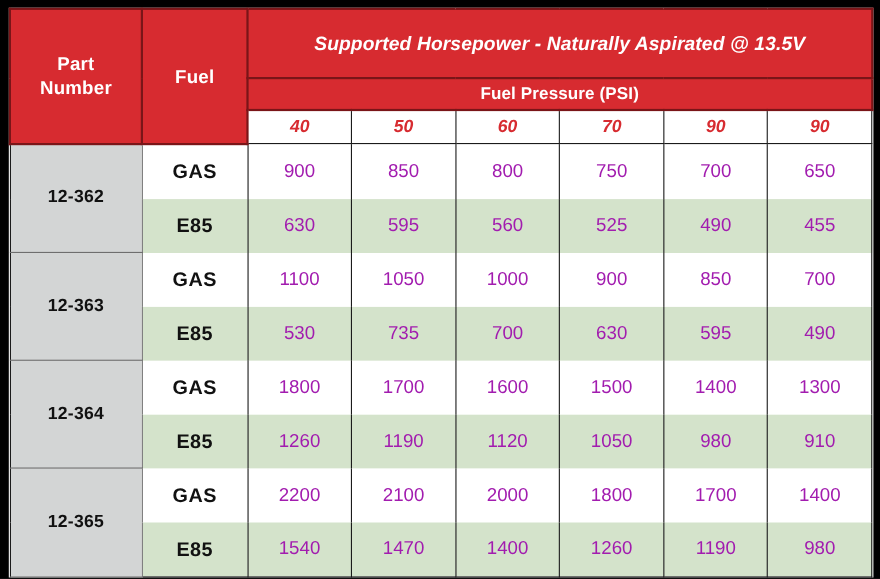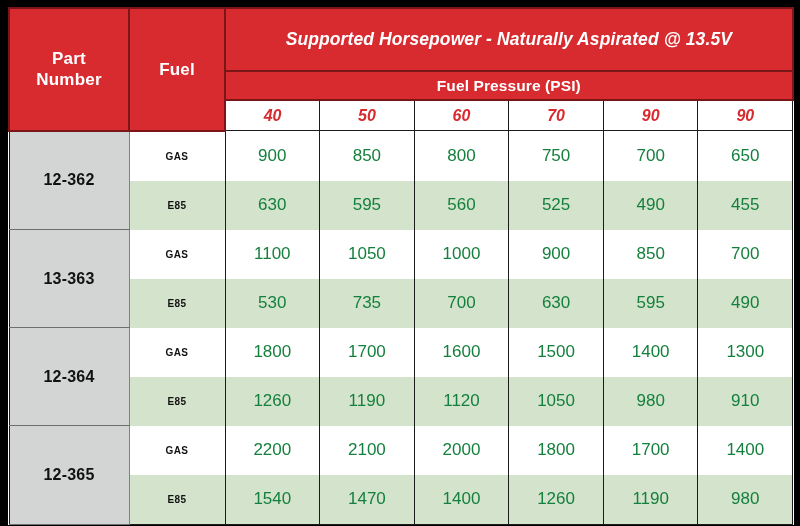--- a/index.html
+++ b/index.html
@@ -112,31 +112,31 @@
     color: #111111;
     font-size: 16px;
     font-weight: bold;
     letter-spacing: 0.2px;
     border-left: 1.5px solid #1b1b1b;
     border-right: 1.5px solid #808080;
     border-bottom: 1.5px solid #6e6e6e;
   }
 
   td.fuel {
-    font-size: 10px;
+    font-size: 18px;
     font-weight: bold;
     color: #111111;
     letter-spacing: 0.4px;
     border-right: 1.5px solid #1b1b1b;
   }
 
   td.val {
     font-size: 17px;
     font-weight: normal;
-    color: #15803d;
+    color: #a21caf;
     border-right: 1.5px solid #1b1b1b;
   }
   td.val.last { border-right: 1.5px solid #1b1b1b; }
 
   tr.row-gas td.fuel,
   tr.row-gas td.val { background: #ffffff; }
 
   tr.row-e85 td.fuel,
   tr.row-e85 td.val { background: #d4e3cb; }
 
@@ -202,21 +202,21 @@
           <tr class="row-e85 grp-last">
             <td class="fuel">E85</td>
             <td class="val">630</td>
             <td class="val">595</td>
             <td class="val">560</td>
             <td class="val">525</td>
             <td class="val">490</td>
             <td class="val last">455</td>
           </tr>
           <tr class="row-gas">
-            <td class="part" rowspan="2">13-363</td>
+            <td class="part" rowspan="2">12-363</td>
             <td class="fuel">GAS</td>
             <td class="val">1100</td>
             <td class="val">1050</td>
             <td class="val">1000</td>
             <td class="val">900</td>
             <td class="val">850</td>
             <td class="val last">700</td>
           </tr>
           <tr class="row-e85 grp-last">
             <td class="fuel">E85</td>

